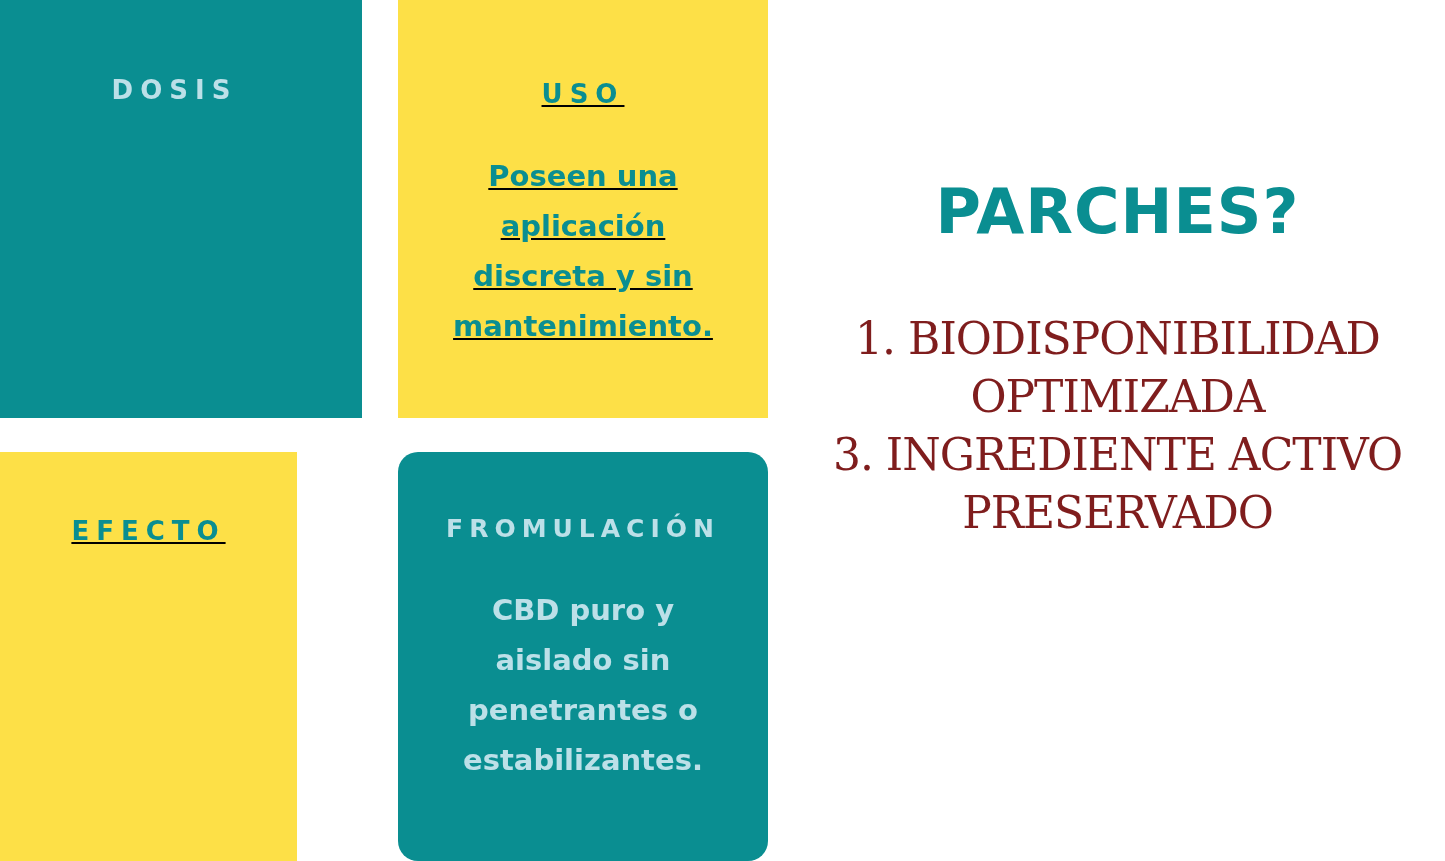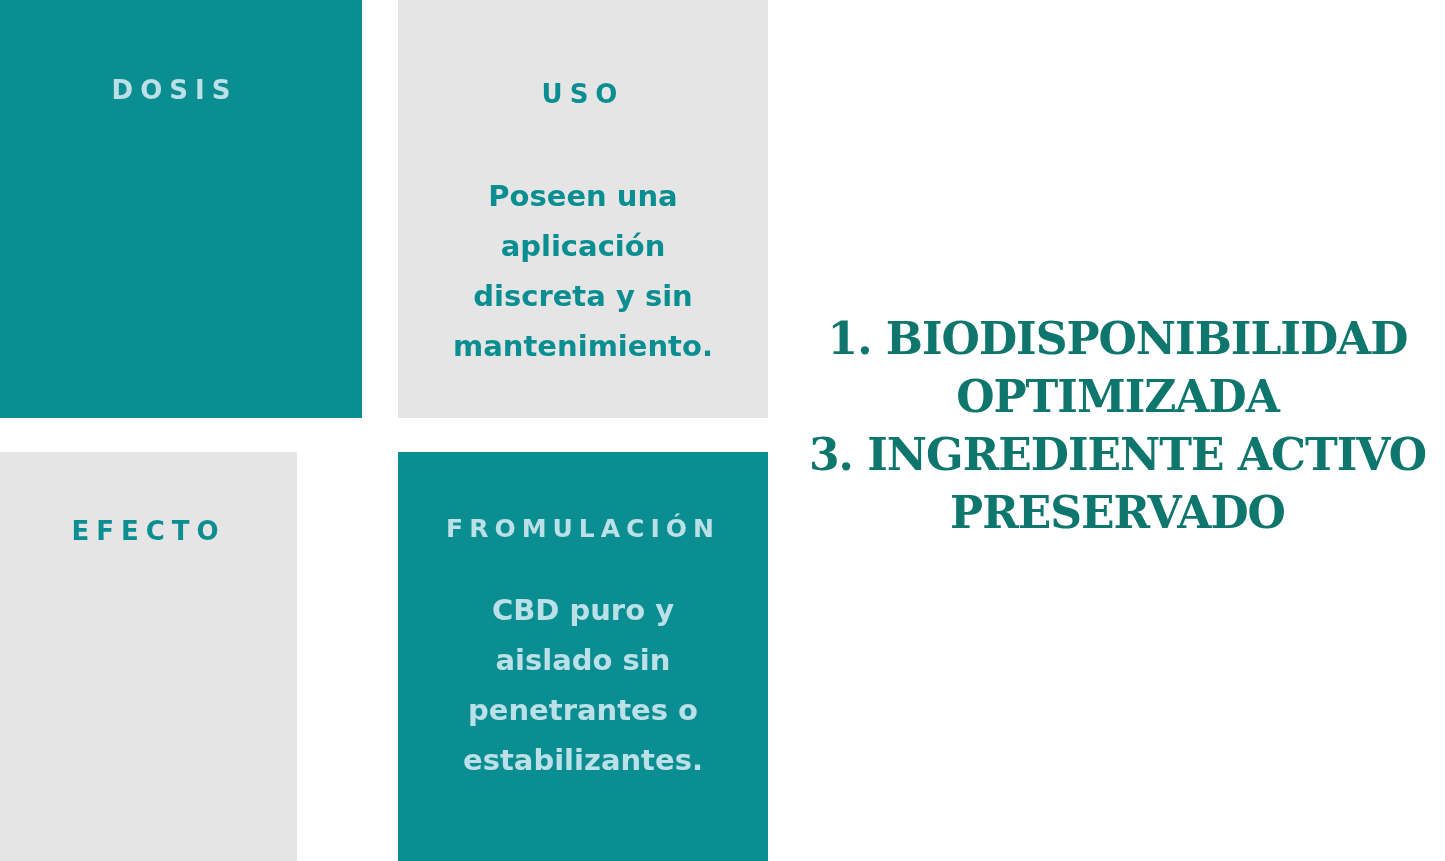--- a/index.html
+++ b/index.html
@@ -26,21 +26,21 @@
   .panel {
     position: absolute;
     box-sizing: border-box;
     display: flex;
     flex-direction: column;
     align-items: center;
     text-align: center;
   }
 
   .panel.dark  { background: #0A8E91; }
-  .panel.light { background: #e5e5e5; }
+  .panel.light { background: #fde047; text-decoration: underline; }
 
   .panel-label {
     font-family: "DejaVu Sans", "Liberation Sans", sans-serif;
     font-weight: bold;
     font-size: 26px;
     letter-spacing: 7px;
     line-height: 1.1;
     white-space: nowrap;
   }
   .panel.dark  .panel-label { color: #BCE0E8; }
@@ -60,31 +60,32 @@
   #panel-dosis {
     left: 0px;  top: 0px;   width: 362px; height: 418px;
     padding: 76px 14px 0 1px;
   }
   #panel-dosis .panel-body { margin-top: 40px; width: 340px; }
 
   #panel-uso {
     left: 398px; top: 0px;  width: 370px; height: 418px;
     padding: 80px 30px 0 30px;
   }
-  #panel-uso .panel-body { margin-top: 62px; width: 268px; }
+  #panel-uso .panel-body { margin-top: 42px; width: 268px; }
 
   #panel-efecto {
     left: 0px;  top: 452px; width: 297px; height: 409px;
     padding: 65px 14px 0 14px;
   }
   #panel-efecto .panel-body { margin-top: 40px; width: 342px; }
 
   #panel-formulacion {
     left: 398px; top: 452px; width: 370px; height: 409px;
     padding: 63px 10px 0 10px;
+    border-radius: 20px;
   }
   #panel-formulacion .panel-label { letter-spacing: 6px; font-size: 25px; }
   #panel-formulacion .panel-body { margin-top: 42px; width: 300px; }
 
   
   #right-column {
     position: absolute;
     left: 790px;
     top: 0px;
     width: 655px;
@@ -109,23 +110,23 @@
   #benefit-list {
     position: absolute;
     left: 0;
     top: 310px;
     width: 655px;
     margin: 0;
     padding: 0;
     list-style: none;
   }
   .benefit-item {
-    color: #0f766e;
+    color: #7f1d1d;
     font-family: "DejaVu Serif", "Liberation Serif", serif;
-    font-weight: bold;
+    font-weight: normal;
     font-size: 44px;
     line-height: 58px;
     letter-spacing: -1px;
     white-space: pre-line;
   }
 </style>
 </head>
 <body>
 
 <div id="stage">
@@ -144,20 +145,21 @@
   </div>
 
   <div class="panel dark" id="panel-formulacion">
     <div class="panel-label">FROMULACIÓN</div>
     <div class="panel-body">CBD puro y aislado sin penetrantes o estabilizantes.</div>
   </div>
 
   <div id="right-column">
     <h1 id="headline">
       <br>
+      <span>PARCHES?</span>
     </h1>
 
     <ul id="benefit-list">
       <li class="benefit-item">1. BIODISPONIBILIDAD OPTIMIZADA</li>
       <li class="benefit-item">3. INGREDIENTE ACTIVO PRESERVADO</li>
     </ul>
   </div>
 
 </div>
 

